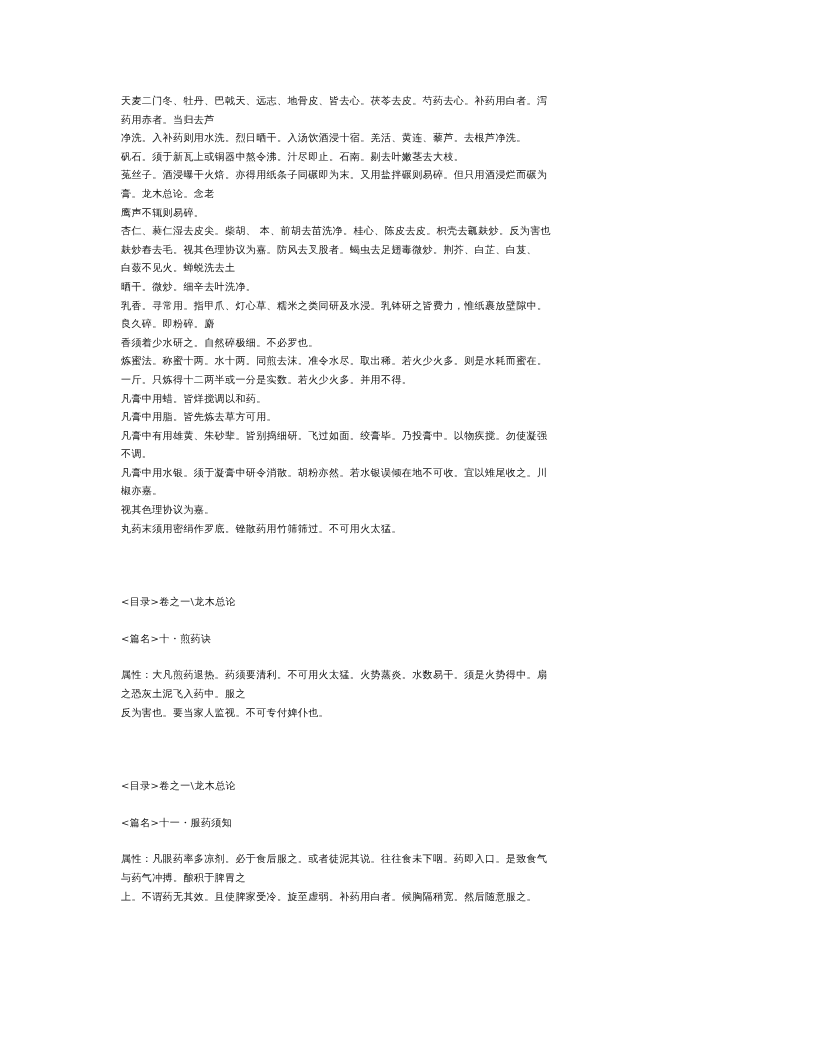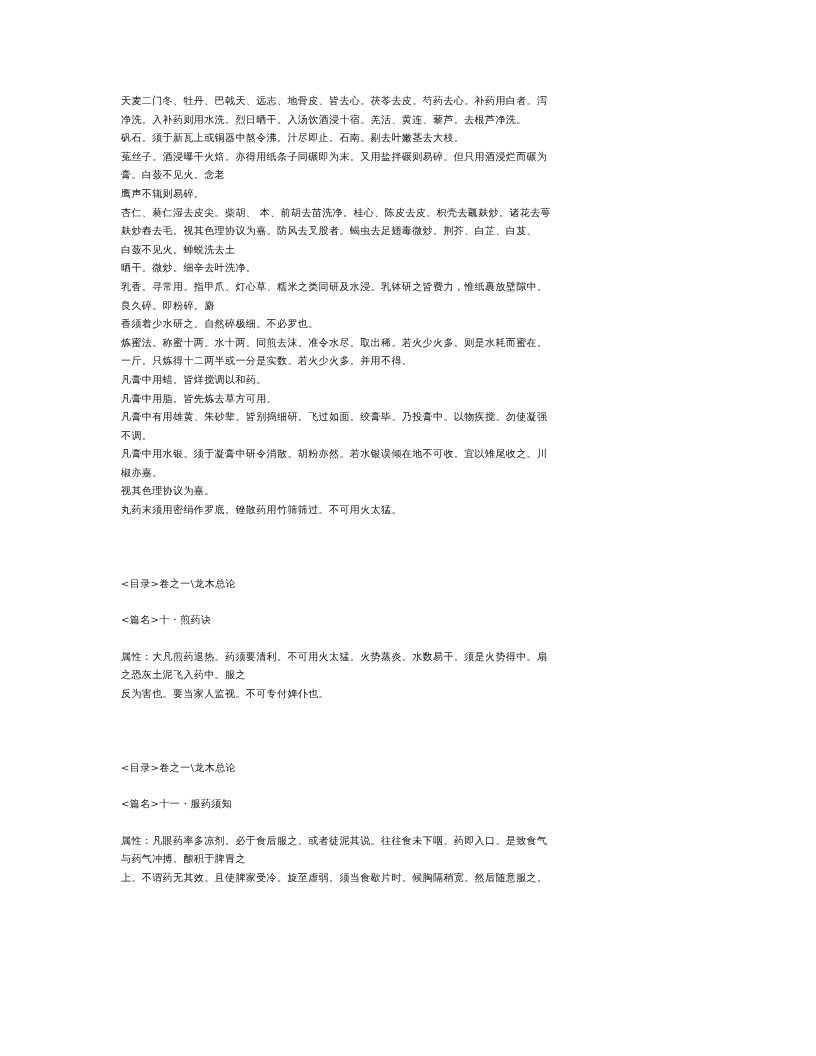--- a/index.html
+++ b/index.html
@@ -30,26 +30,27 @@
     }
     .gap-large { height: 55px; }
     .gap-med { height: 18px; }
   </style>
 </head>
 <body>
 
 <div class="page">
   <div>
     <div class="line">天麦二门冬、牡丹、巴戟天、远志、地骨皮、皆去心。茯苓去皮。芍药去心。补药用白者。泻</div>
+    <div class="line">药用赤者。当归去芦</div>
     <div class="line">净洗。入补药则用水洗。烈日晒干。入汤饮酒浸十宿。羌活、黄连、藜芦。去根芦净洗。</div>
     <div class="line">矾石。须于新瓦上或铜器中熬令沸。汁尽即止。石南。剔去叶嫩茎去大枝。</div>
     <div class="line">菟丝子。酒浸曝干火焙。亦得用纸条子同碾即为末。又用盐拌碾则易碎。但只用酒浸烂而碾为</div>
-    <div class="line">膏。白蔹不见火。念老</div>
+    <div class="line">膏。龙木总论。念老</div>
     <div class="line">鹰声不辄则易碎。</div>
-    <div class="line">杏仁、蕤仁湿去皮尖。柴胡、 本、前胡去苗洗净。桂心、陈皮去皮。枳壳去瓤麸炒。诸花去萼</div>
+    <div class="line">杏仁、蕤仁湿去皮尖。柴胡、 本、前胡去苗洗净。桂心、陈皮去皮。枳壳去瓤麸炒。反为害也</div>
     <div class="line">麸炒舂去毛。视其色理协议为嘉。防风去叉股者。蝎虫去足翅毒微炒。荆芥、白芷、白芨、</div>
     <div class="line">白蔹不见火。蝉蜕洗去土</div>
     <div class="line">晒干。微炒。细辛去叶洗净。</div>
     <div class="line">乳香。寻常用。指甲爪、灯心草、糯米之类同研及水浸。乳钵研之皆费力，惟纸裹放壁隙中。</div>
     <div class="line">良久碎。即粉碎。麝</div>
     <div class="line">香须着少水研之。自然碎极细。不必罗也。</div>
     <div class="line">炼蜜法。称蜜十两。水十两。同煎去沫。准令水尽。取出稀。若火少火多。则是水耗而蜜在。</div>
     <div class="line">一斤。只炼得十二两半或一分是实数。若火少火多。并用不得。</div>
     <div class="line">凡膏中用蜡。皆烊搅调以和药。</div>
     <div class="line">凡膏中用脂。皆先炼去草方可用。</div>
@@ -75,15 +76,15 @@
 
   <div class="gap-large"></div>
 
   <div>
     <div class="line">&lt;目录&gt;卷之一\龙木总论</div>
     <div class="gap-med"></div>
     <div class="line">&lt;篇名&gt;十一・服药须知</div>
     <div class="gap-med"></div>
     <div class="line">属性：凡眼药率多凉剂。必于食后服之。或者徒泥其说。往往食未下咽。药即入口。是致食气</div>
     <div class="line">与药气冲搏。酿积于脾胃之</div>
-    <div class="line">上。不谓药无其效。且使脾家受冷。旋至虚弱。须当食歇片时。候胸隔稍宽。然后随意服之。</div>
+    <div class="line">上。不谓药无其效。且使脾家受冷。旋至虚弱。补药用白者。候胸隔稍宽。然后随意服之。</div>
   </div>
 </div>
 
 </body></html>

